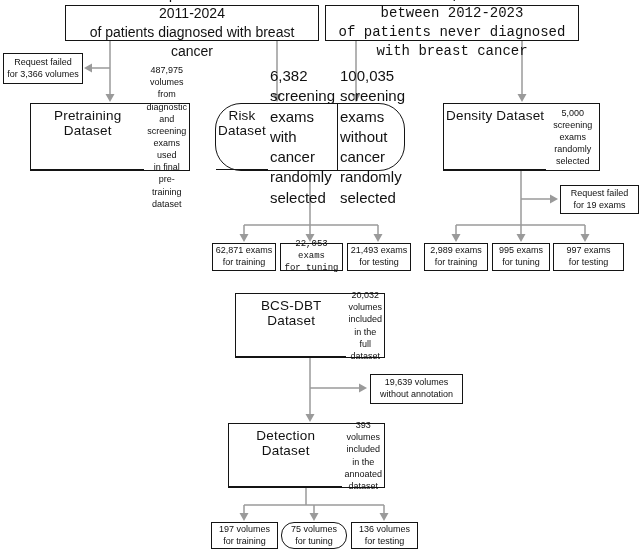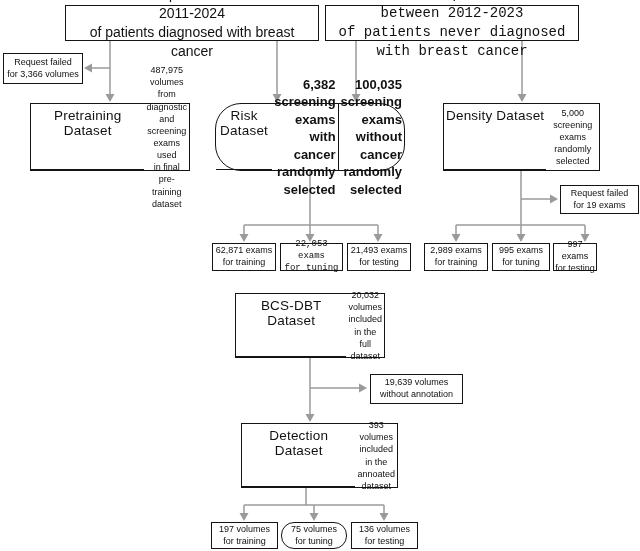--- a/index.html
+++ b/index.html
@@ -28,22 +28,22 @@
   .ds-title{
     border-bottom:1.5px solid #141414;text-align:center;
     font-size:13.5px;padding:4px 2px 3px 2px;letter-spacing:.2px;
   }
   .ds-body{
     flex:1;display:flex;align-items:center;justify-content:center;text-align:center;
     font-size:9px;line-height:1.35;white-space:pre-line;padding:2px;
   }
   .ds-cells{flex:1;display:flex;}
   .ds-cell{
-    flex:1;display:flex;align-items:center;justify-content:center;text-align:right;
-    font-size:13px;line-height:1.35;white-space:pre-line;padding:2px;font-weight:bold;
+    flex:1;display:flex;align-items:center;justify-content:center;text-align:left;
+    font-size:15px;line-height:1.35;white-space:pre-line;padding:2px;
   }
   .ds-cell.first{border-right:1.5px solid #141414;}
   svg.arrows{position:absolute;left:0;top:0;width:640px;height:551px;pointer-events:none;}
   svg.arrows path{stroke:#9a9a9a;stroke-width:1.5;fill:none;}
   svg.arrows polygon{fill:#9a9a9a;stroke:none;}
 </style>
 </head>
 <body>
 
 <div class="canvas">
@@ -156,33 +156,33 @@
 for training</div>
   <div class="box split" style="left:280px;top:243px;width:63px;height:28px;font-family:Liberation Mono, monospace;">22,053 exams
 for tuning</div>
   <div class="box split" style="left:347px;top:243px;width:64px;height:28px;">21,493 exams
 for testing</div>
 
   <div class="box split" style="left:424px;top:243px;width:64px;height:28px;">2,989 exams
 for training</div>
   <div class="box split" style="left:492px;top:243px;width:58px;height:28px;">995 exams
 for tuning</div>
-  <div class="box split" style="left:553px;top:243px;width:44px;height:28px;">997 exams
+  <div class="box split" style="left:553px;top:243px;width:71px;height:28px;">997 exams
 for testing</div>
 
   <div class="box ds" style="left:235px;top:293px;width:150px;height:65px;">
     <div class="ds-title">BCS-DBT Dataset</div>
     <div class="ds-body">20,032 volumes included in the
 full dataset</div>
   </div>
 
   <div class="box note" style="left:370px;top:374px;width:93px;height:30px;">19,639 volumes
 without annotation</div>
 
-  <div class="box ds" style="left:228px;top:423px;width:157px;height:65px;margin-left:13px;">
+  <div class="box ds" style="left:228px;top:423px;width:157px;height:65px;">
     <div class="ds-title">Detection Dataset</div>
     <div class="ds-body">393 volumes included in the
 annoated dataset</div>
   </div>
 
   <div class="box split" style="left:211px;top:522px;width:67px;height:27px;">197 volumes
 for training</div>
   <div class="box split" style="left:281px;top:522px;width:66px;height:27px;border-radius:13px;">75 volumes
 for tuning</div>
   <div class="box split" style="left:351px;top:522px;width:67px;height:27px;">136 volumes

